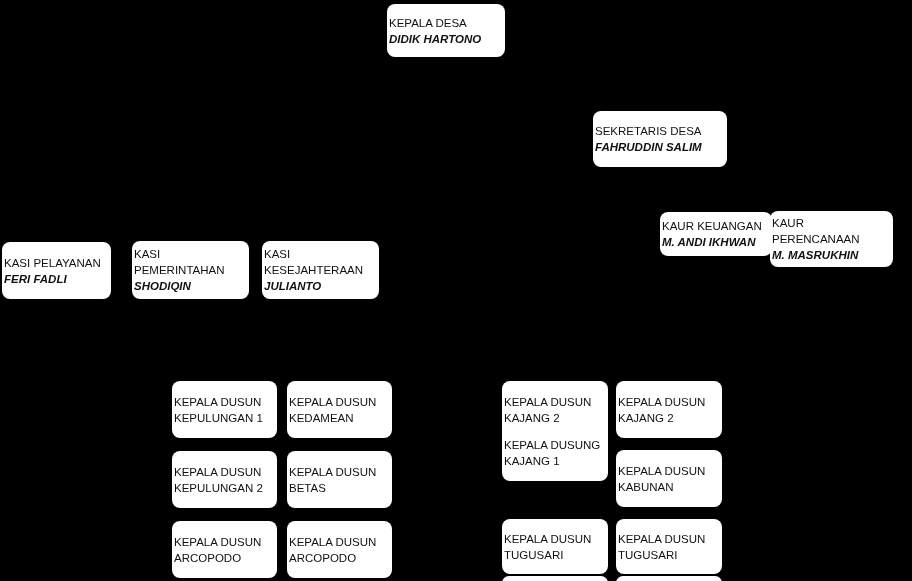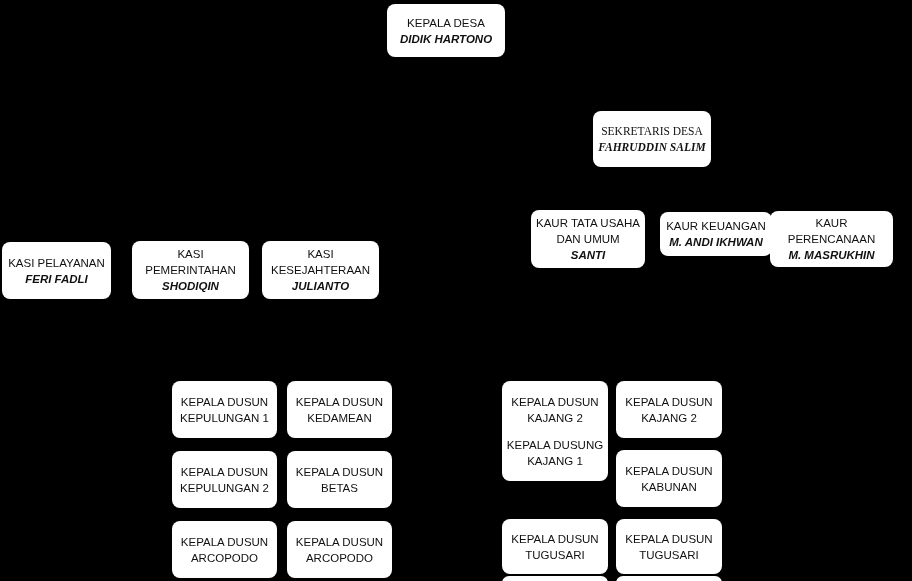--- a/index.html
+++ b/index.html
@@ -11,34 +11,34 @@
     overflow: hidden;
     font-family: "Liberation Sans", sans-serif;
   }
   .node {
     position: absolute;
     background: #ffffff;
     border-radius: 8px;
     color: #111111;
     display: flex;
     flex-direction: column;
-    align-items: center;
+    align-items: flex-start;
     justify-content: center;
     text-align: center;
     font-size: 11.5px;
     line-height: 16px;
     box-sizing: border-box;
     padding: 0 2px;
   }
   .node .ln { white-space: nowrap; }
   .node .nm { white-space: nowrap; font-weight: bold; font-style: italic; }
 
   
   #n-kepala   { left: 387px; top: 4px;   width: 118px; height: 53px; }
-  #n-sek      { left: 593px; top: 111px; width: 118px; height: 56px; font-family: Liberation Serif, serif; }
+  #n-sek      { left: 593px; top: 111px; width: 134px; height: 56px; }
 
   
   #n-kaur-0   { left: 531px; top: 210px; width: 114px; height: 58px; }
   #n-kaur-1   { left: 660px; top: 212px; width: 112px; height: 44px; }
   #n-kaur-2   { left: 770px; top: 211px; width: 123px; height: 56px; }
 
   
   #n-kasi-0   { left: 2px;   top: 242px; width: 109px; height: 57px; }
   #n-kasi-1   { left: 132px; top: 241px; width: 117px; height: 58px; }
   #n-kasi-2   { left: 262px; top: 241px; width: 117px; height: 58px; }
@@ -71,25 +71,20 @@
   <div class="node" id="n-kepala">
     <div class="ln">KEPALA DESA</div>
     <div class="nm">DIDIK HARTONO</div>
   </div>
 
   <div class="node" id="n-sek">
     <div class="ln">SEKRETARIS DESA</div>
     <div class="nm">FAHRUDDIN SALIM</div>
   </div>
 
-  <div class="node" id="n-kaur-0">
-    <div class="ln">KAUR TATA USAHA</div>
-    <div class="ln">DAN UMUM</div>
-    <div class="nm">SANTI</div>
-  </div>
 
   <div class="node" id="n-kaur-1">
     <div class="ln">KAUR KEUANGAN</div>
     <div class="nm">M. ANDI IKHWAN</div>
   </div>
 
   <div class="node" id="n-kaur-2">
     <div class="ln">KAUR</div>
     <div class="ln">PERENCANAAN</div>
     <div class="nm">M. MASRUKHIN</div>

